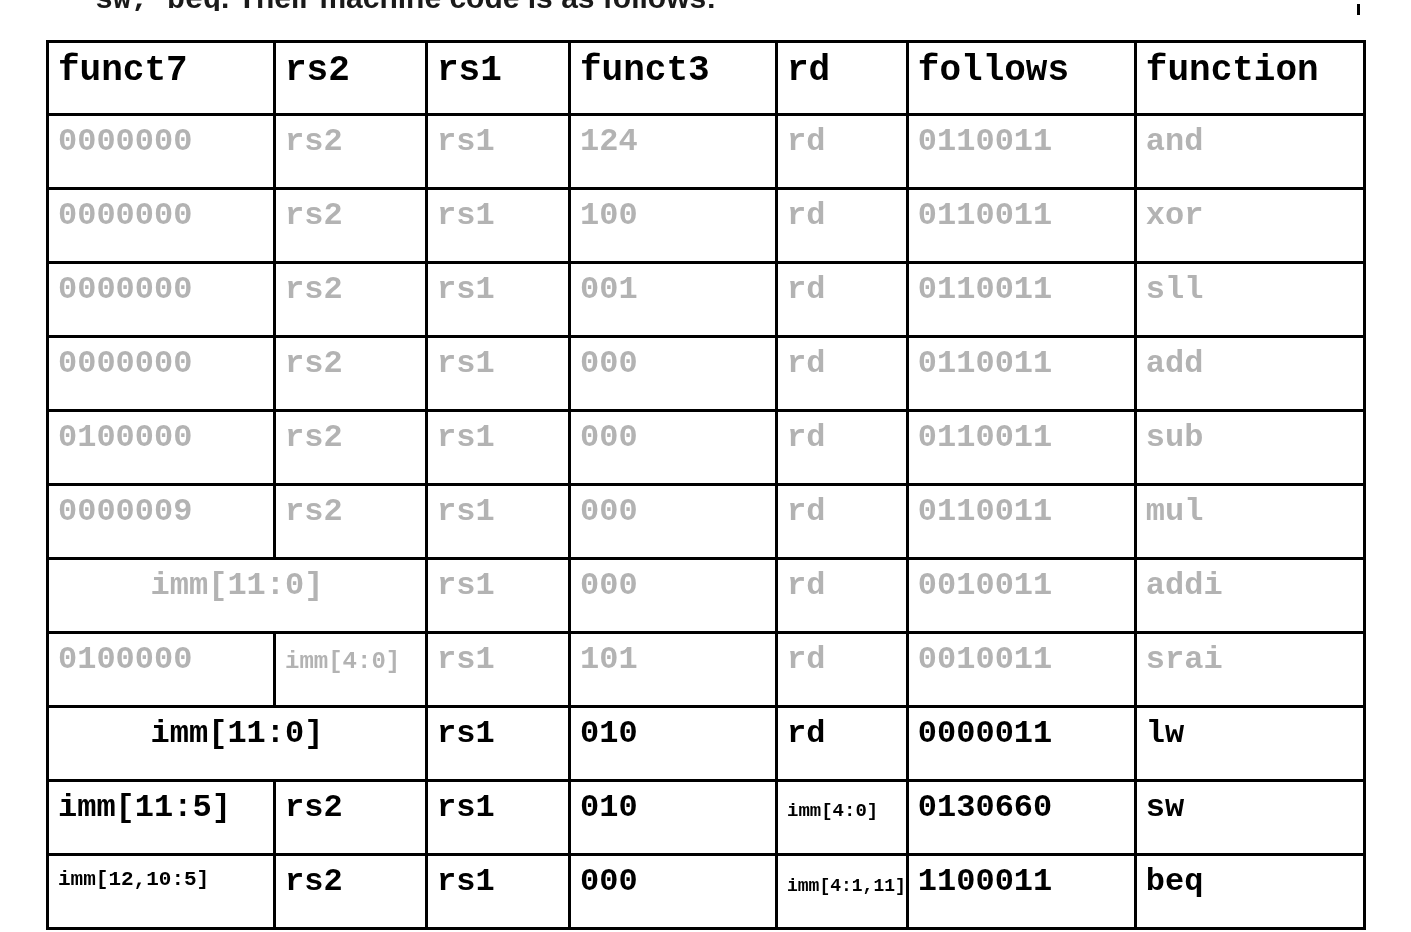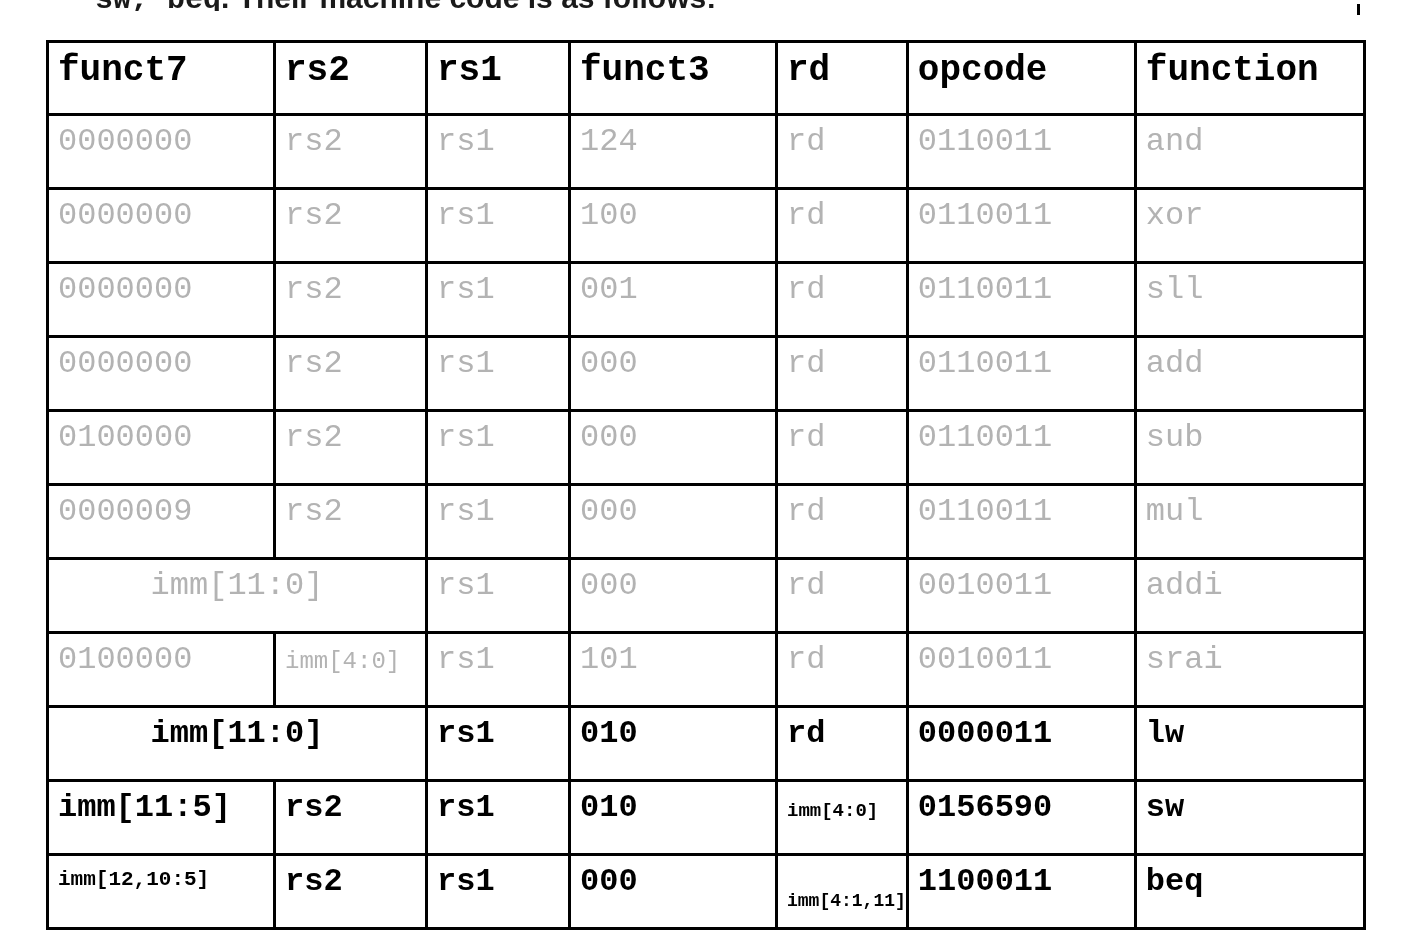--- a/index.html
+++ b/index.html
@@ -26,26 +26,26 @@
     background:#fff;
   }
   .enc th,.enc td{
     border:3px solid var(--ink);
     vertical-align:top;box-sizing:border-box;
     padding:10px 0 0 9px;white-space:nowrap;overflow:hidden;
     line-height:1;text-align:left;
   }
   .enc th{height:73px;font-weight:bold;font-size:36px;color:var(--ink);}
   .enc td{height:74px;font-size:32px;}
-  tr.gray td{color:var(--gray);font-weight:normal;}
+  tr.gray td{color:var(--gray);font-weight:bold;}
   tr.bold td{color:var(--ink);font-weight:bold;}
   td.center{text-align:center;padding-left:0;margin-top:28px;}
   td.small {font-size:24px;padding-top:16px;}
   td.tiny  {font-size:19px;padding-top:20px;}
-  td.xtiny {font-size:18px;padding-top:36px;}
+  td.xtiny {font-size:18px;padding-top:21px;}
   td.msmall{font-size:21px;padding-top:13px;}
 </style>
 </head>
 <body style="--gray: #b3b3b3; --ink: #000000;">
 
 <div class="clip-line">
   <span class="inner"><span class="mono-part">sw, beq</span><span class="sans-part">. Their machine code is as follows:</span></span>
 </div>
 
 <div class="top-tick"></div>
@@ -60,21 +60,21 @@
       <col style="width: 228px;">
       <col style="width: 229px;">
     </colgroup>
   <thead>
     <tr>
         <th>funct7</th>
         <th>rs2</th>
         <th>rs1</th>
         <th>funct3</th>
         <th>rd</th>
-        <th>opcode</th>
+        <th>follows</th>
         <th>function</th>
       </tr>
   </thead>
   <tbody>
       <tr class="gray">
         <td>0000000</td>
         <td>rs2</td>
         <td>rs1</td>
         <td>124</td>
         <td>rd</td>
@@ -150,21 +150,21 @@
         <td>rd</td>
         <td>0000011</td>
         <td>lw</td>
       </tr>
       <tr class="bold">
         <td>imm[11:5]</td>
         <td>rs2</td>
         <td>rs1</td>
         <td>010</td>
         <td class="tiny">imm[4:0]</td>
-        <td>0156590</td>
+        <td>0130660</td>
         <td>sw</td>
       </tr>
       <tr class="bold">
         <td class="msmall">imm[12,10:5]</td>
         <td>rs2</td>
         <td>rs1</td>
         <td>000</td>
         <td class="xtiny">imm[4:1,11]</td>
         <td>1100011</td>
         <td>beq</td>

